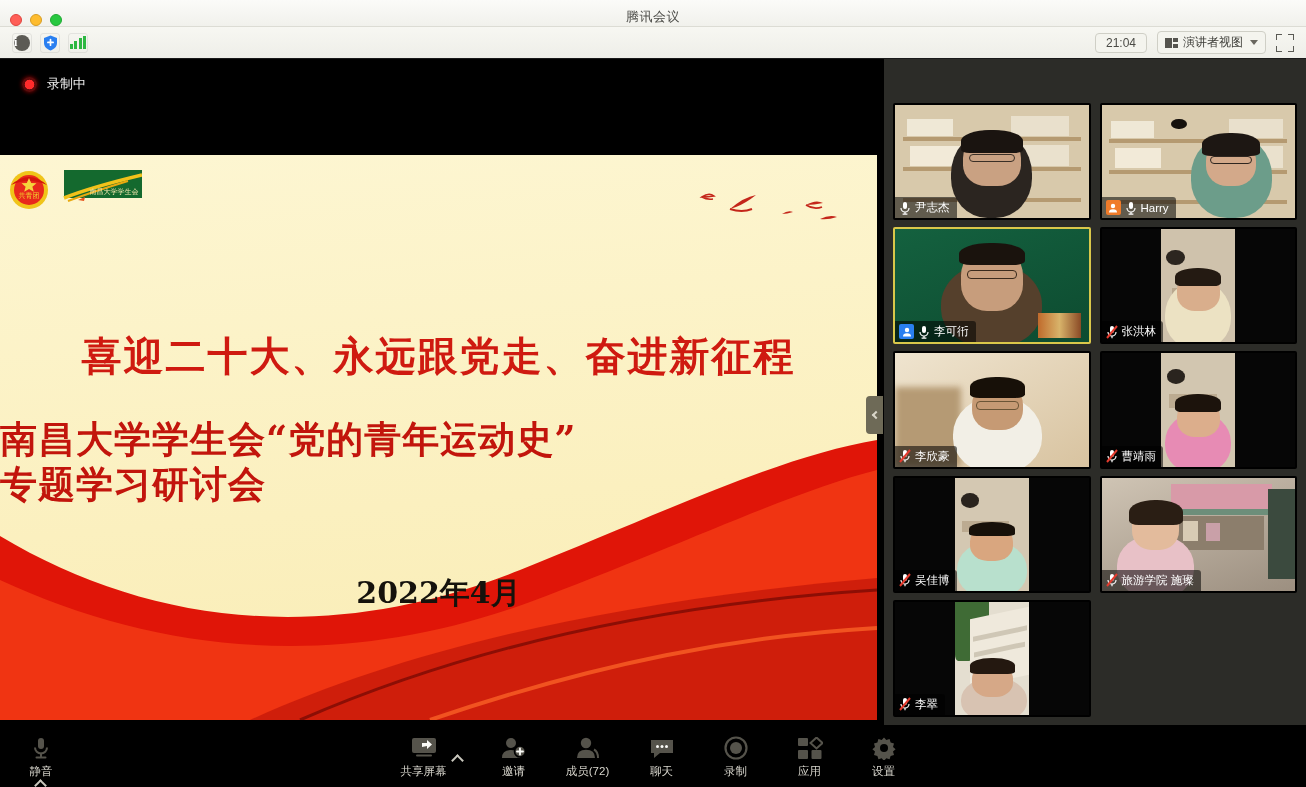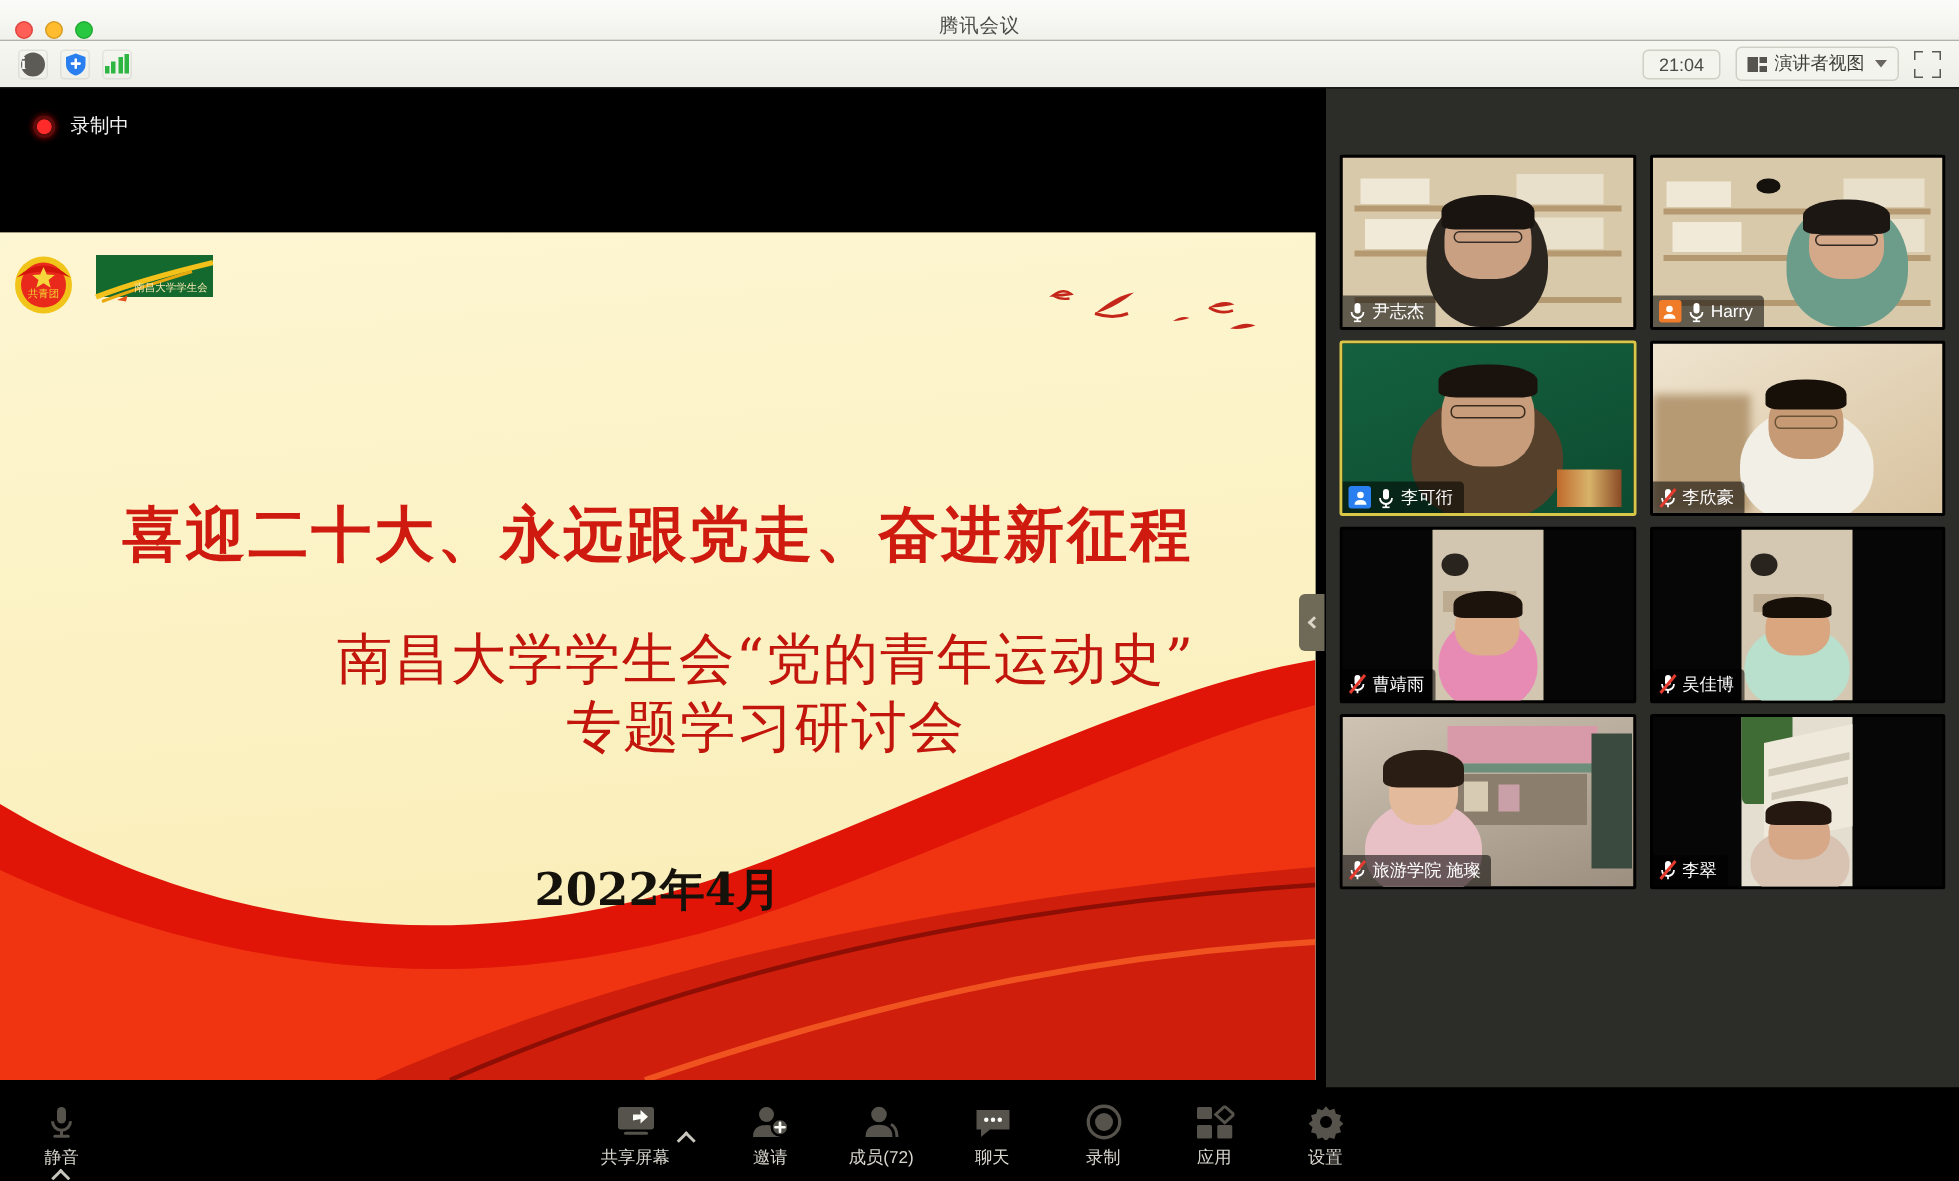--- a/index.html
+++ b/index.html
@@ -99,23 +99,23 @@
   .logos { position:absolute; top:8px; left:4px; display:flex; align-items:center; gap:4px; }
   .birds { position:absolute; top:28px; right:18px; width:165px; height:48px; }
 
   .slide-title {
     position:absolute; top:174px; left:0; width:877px; text-align:center;
     font-family:"DejaVu Sans","Liberation Sans",sans-serif;
     font-size:40px; font-weight:bold; color:#cf1a10;
     letter-spacing:2px; z-index:3;
   }
   .slide-sub {
-    position:absolute; top:262px; left:0; width:1021px; text-align:center;
+    position:absolute; top:262px; left:0; width:1021px; 
     font-family:"DejaVu Serif","Liberation Serif",serif;
-    font-size:37px; font-weight:normal; color:#c2150c;
+    font-size:37px; font-weight:bold; color:#c2150c;
     line-height:1.22; letter-spacing:1px; z-index:3;
   }
   .slide-date {
     position:absolute; top:418px; left:0; width:877px; text-align:center;
     font-family:"DejaVu Serif","Liberation Serif",serif;
     font-size:30px; font-weight:bold; color:#15120c; z-index:3;
   }
 
   
   .collapse {
@@ -391,20 +391,43 @@
         </span>
         <svg class="mic-ic" viewBox="0 0 12 14">
           <rect x="4" y="1" width="4" height="7" rx="2" fill="#fff"></rect>
           <path d="M2 7 a4 4 0 0 0 8 0" stroke="#fff" stroke-width="1.2" fill="none"></path>
           <path d="M6 11 v2.2 M3.6 13.2 h4.8" stroke="#fff" stroke-width="1.2"></path>
         </svg>
         <span>李可衎</span>
       </div>
     </div>
 
+    <div class="tile">
+      <div class="tile-video">
+        <div class="bg-dark"></div>
+        <div class="center-strip" style="background:#cfc2ac">
+          <div style="position:absolute;left:6%;top:18%;width:26%;height:14%;background:#2c2620;border-radius:50%"></div>
+          <div style="position:absolute;left:48%;top:6%;width:10%;height:34%;background:#b4a territory"></div>
+          <div style="position:absolute;left:10%;top:40%;width:70%;height:8%;background:#b8a versatile"></div>
+          <div style="position:absolute;left:14%;top:52%;width:60%;height:12%;background:#b9a88e"></div>
+        </div>
+        <div class="person" style="left:33%;top:46%;width:34%;height:60%;background:#ece2c3"></div>
+        <div class="person" style="left:39%;top:38%;width:22%;height:34%;background:#d9ae8c;border-radius:46% 46% 42% 42%"></div>
+        <div style="position:absolute;left:38%;top:34%;width:24%;height:16%;background:#241a12;border-radius:48% 48% 16% 16%"></div>
+      </div>
+      <div class="nameplate">
+        <svg class="mic-ic" viewBox="0 0 12 14">
+          <rect x="4" y="1" width="4" height="7" rx="2" fill="#fff"></rect>
+          <path d="M2 7 a4 4 0 0 0 8 0" stroke="#fff" stroke-width="1.2" fill="none"></path>
+          <path d="M6 11 v2.2" stroke="#fff" stroke-width="1.2"></path>
+          <path d="M1 13 L11 1" stroke="#e33b2e" stroke-width="2"></path>
+        </svg>
+        <span>张洪林</span>
+      </div>
+    </div>
 
     <div class="tile">
       <div class="tile-video">
         <div class="bg-warm"></div>
         <div style="position:absolute;left:0;top:30%;width:34%;height:70%;background:#b59a74;filter:blur(3px)"></div>
         <div class="person" style="left:30%;top:38%;width:46%;height:68%;background:#f2efe6"></div>
         <div class="person" style="left:40%;top:26%;width:26%;height:42%;background:#c69a74;border-radius:45% 45% 42% 42%"></div>
         <div style="position:absolute;left:39%;top:21%;width:28%;height:18%;background:#171008;border-radius:48% 48% 18% 18%"></div>
         <div style="position:absolute;left:42%;top:42%;width:22%;height:8%;border:1.6px solid #6b5536;border-radius:4px"></div>
       </div>

